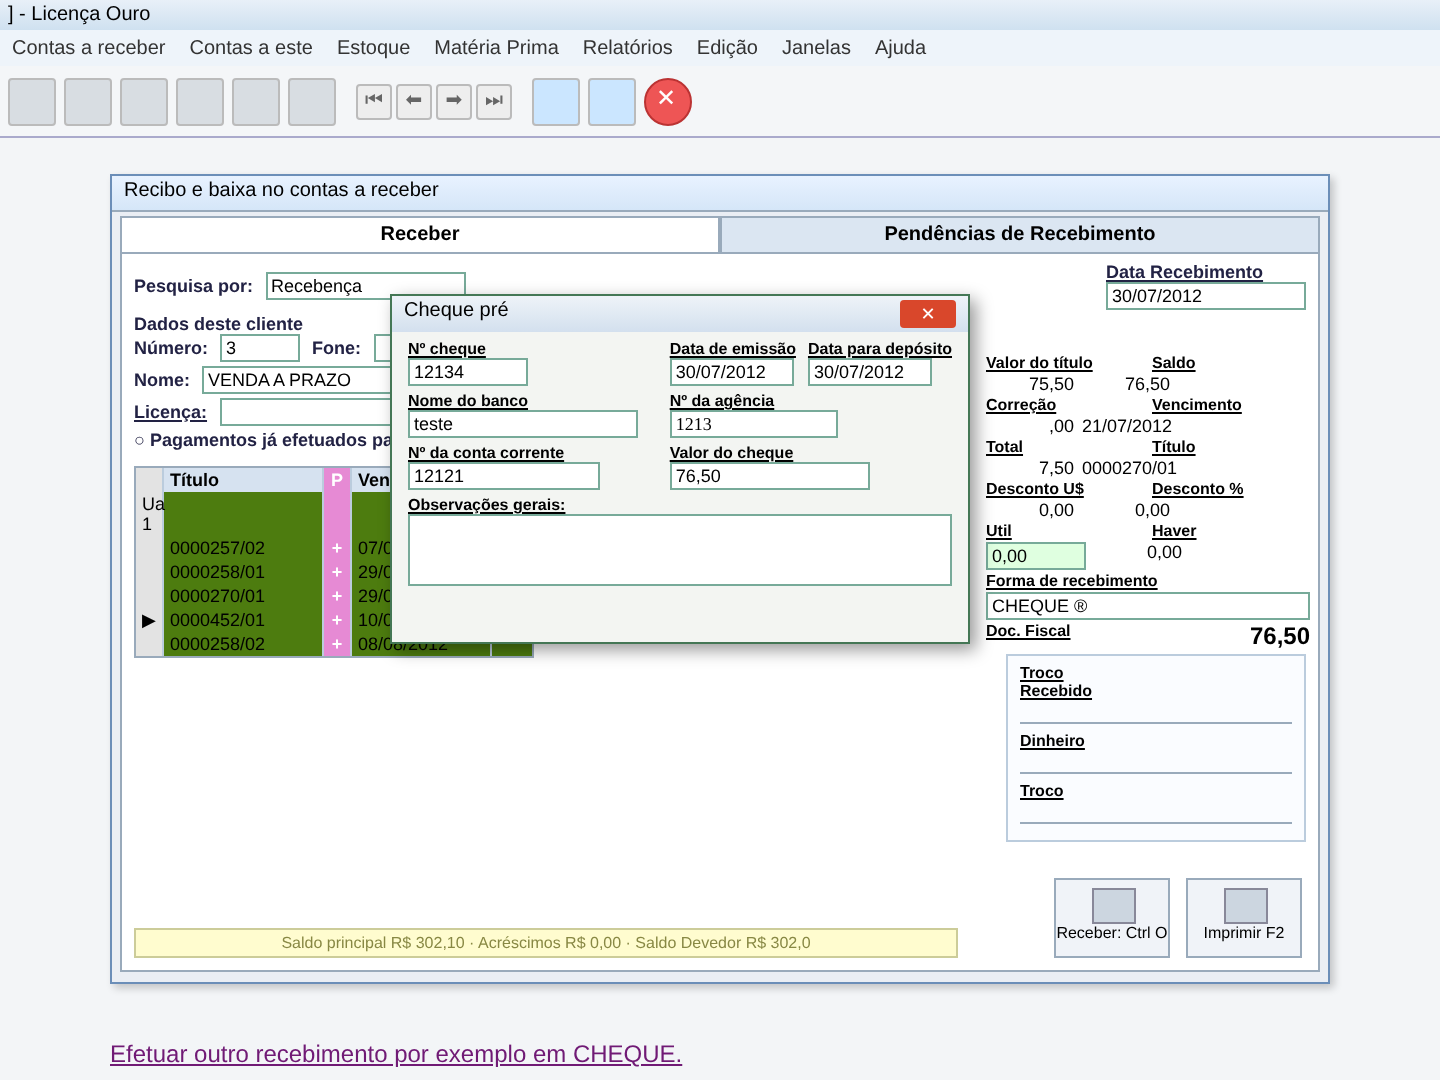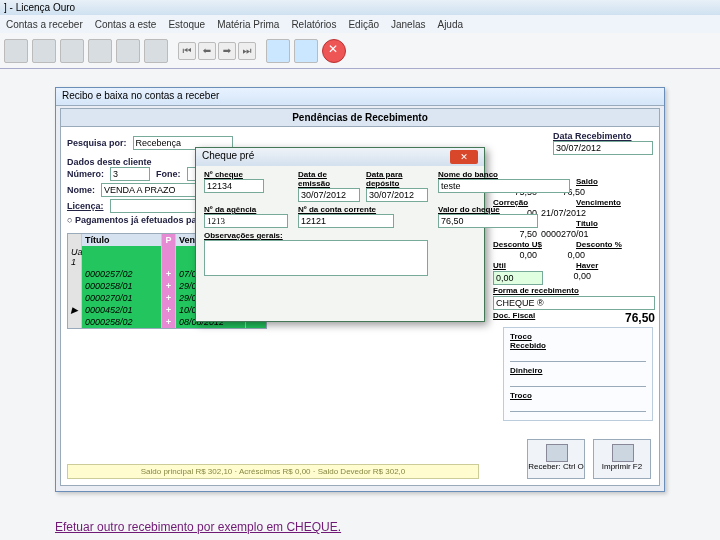--- a/index.html
+++ b/index.html
@@ -25,26 +25,26 @@
   .lbl { font-size:9px; color:#224; font-weight:bold; white-space:nowrap; }
   .inp { border:1px solid #7a9; background:#fff; height:14px; font-size:9px; padding:0 2px; }
   .inp.sm { width:40px; } .inp.md { width:100px; } .inp.lg { width:180px; }
   .right-col { position:absolute; top:2px; right:4px; width:162px; display:flex; flex-direction:column; gap:1px;margin-top:48px; }
   .kv { display:flex; gap:4px; }
   .kv .l { font-size:8px; font-weight:bold; flex:1; text-decoration:underline; }
   .kv .v { font-size:9px; text-align:right; min-width:44px; }
   .grid { margin-top:8px; border:1px solid #9ab; }
   .grid .gh { display:flex; background:#d6e2f0; font-size:9px; font-weight:bold; }
   .grid .gh div, .grid .gr div { padding:1px 3px; border-right:1px solid #bcd; }
-  .grid .gr { display:flex; font-size:9px; background:#22c55e;font-style:italic; }
+  .grid .gr { display:flex; font-size:9px; background:#4d7c0f; }
   .c0{width:14px;background:#e3e3e3;} .c1{width:80px;} .c2{width:14px;background:#e68ad4;text-align:center;color:#fff;font-weight:bold;} .c3{width:70px;}
   .modal { position:absolute; top:78px; left:195px; width:290px; height:175px; border:1px solid #475; background:#f3f5f2; box-shadow:3px 3px 8px rgba(0,0,0,.4); z-index:5; }
   .modal .mtitle { background:linear-gradient(#eef3f8,#d3e0ee); height:18px; font-size:10px; padding:2px 6px; display:flex; justify-content:space-between; }
   .modal .mclose { width:28px; height:14px; background:#d9472b; color:#fff; text-align:center; font-size:9px; border-radius:2px; line-height:14px;}
-  .modal .mbody { padding:4px 8px; display:grid; grid-template-columns:1fr 1fr 1fr; gap:3px 10px; font-size:9px; }
+  .modal .mbody { padding:4px 8px; display:grid; grid-template-columns:1fr; gap:3px 10px; font-size:9px; }
   .modal .mlbl { font-weight:bold; text-decoration:underline; font-size:8px;}
   .modal .minp { border:1px solid #7a9; height:14px; font-size:9px; padding:0 2px; background:#fff;}
   .modal .full { grid-column:1 / span 2; }
   .modal textarea { width:100%; height:36px; border:1px solid #7a9; font-size:9px; resize:none;}
   .btns { position:absolute; right:8px; bottom:6px; display:flex; gap:8px; }
   .bigbtn { width:58px; height:40px; border:1px solid #9ab; background:#f0f3f8; font-size:8px; text-align:center; padding-top:22px; position:relative; }
   .bigbtn::before { content:""; position:absolute; top:4px; left:18px; width:20px; height:16px; background:#ccd6e0; border:1px solid #889; }
   .troco-box { position:absolute; right:6px; top:200px; width:150px; border:1px solid #bcd; padding:4px 6px; font-size:9px; background:#fafcff;}
   .troco-box .tl { font-weight:bold; text-decoration:underline; font-size:8px; }
   .troco-box .tv { border-bottom:1px solid #9ab; height:12px; margin-bottom:4px;}
@@ -83,20 +83,21 @@
   </div>
   <div class="tbtn blue"></div>
   <div class="tbtn blue"></div>
   <div class="tbtn red"></div>
 </div>
 
 <div class="workspace">
   <div class="subwin">
     <div class="swtitle">Recibo e baixa no contas a receber</div>
     <div class="tabs">
+      <div class="tab active">Receber</div>
       <div class="tab">Pendências de Recebimento</div>
     </div>
     <div class="form-area">
       <div class="row">
         <span class="lbl">Pesquisa por:</span>
         <input class="inp md" value="Recebença" style="">
         <div style="flex:1"></div>
         <div>
           <div class="lbl" style="text-decoration:underline">Data Recebimento</div>
           <input class="inp md" value="30/07/2012" style="">
@@ -249,21 +250,21 @@
     <div class="mbody">
       <div><div class="mlbl">Nº cheque</div>
         <input class="minp" style="width: 60px;" value="12134"></div>
       <div style="display:flex;gap:6px">
         <div><div class="mlbl">Data de emissão</div>
           <input class="minp" style="width: 62px;" value="30/07/2012"></div>
         <div><div class="mlbl">Data para depósito</div>
           <input class="minp" style="width: 62px;" value="30/07/2012"></div>
       </div>
       <div><div class="mlbl">Nome do banco</div>
-        <input class="minp" style="width: 132px;" value="teste"></div>
+        <input class="minp" style="width: 115px;" value="teste"></div>
       <div><div class="mlbl">Nº da agência</div>
         <input class="minp" style="width: 84px; font-family: Liberation Serif, serif;" value="1213"></div>
       <div><div class="mlbl">Nº da conta corrente</div>
         <input class="minp" style="width: 96px;" value="12121"></div>
       <div><div class="mlbl">Valor do cheque</div>
         <input class="minp" style="width: 100px;" value="76,50"></div>
       <div class="full"><div class="mlbl">Observações gerais:</div>
         <textarea style=""></textarea></div>
     </div>
   </div>

